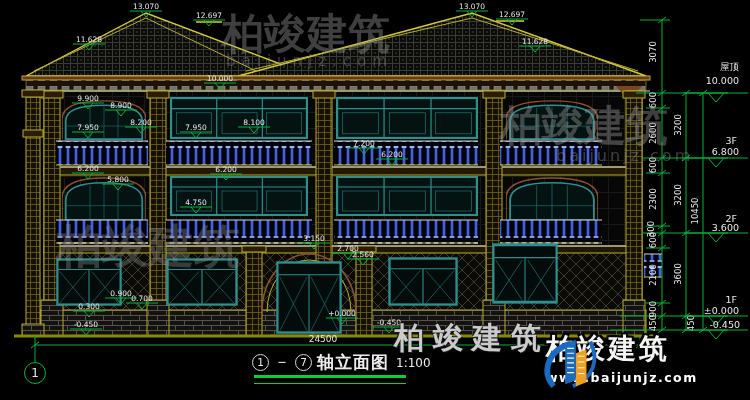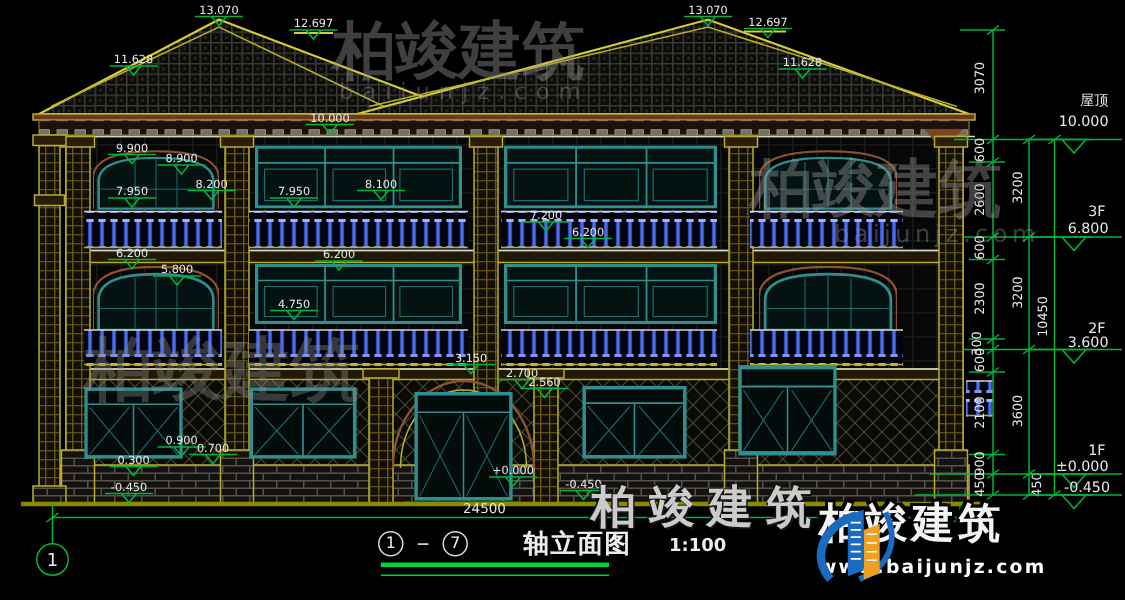--- a/index.html
+++ b/index.html
@@ -22,22 +22,22 @@
   .axt{font-size:12px;text-anchor:middle;}
   
   .wm{position:absolute;color:rgba(150,150,150,.42);font-weight:bold;pointer-events:none;white-space:nowrap;}
   .wm-sub{position:absolute;color:rgba(150,150,150,.40);font-weight:normal;letter-spacing:6px;pointer-events:none;white-space:nowrap;}
   .wm-white{position:absolute;color:rgba(235,235,235,.85);font-weight:bold;letter-spacing:9px;
             text-shadow:1px 1px 0 #151515,-1px -1px 0 #151515;pointer-events:none;white-space:nowrap;}
   
   #titleblock{position:absolute;left:252px;top:351px;display:flex;align-items:center;gap:5px;color:#ededed;}
   .axcirc{display:inline-block;width:15px;height:15px;border:1.5px solid #d8d8d8;border-radius:50%;
           font-size:10.5px;line-height:15px;text-align:center;}
-  .tname{font-size:17px;font-weight:bold;letter-spacing:1px;margin-left:32px;}
-  .tscale{font-size:12px;font-weight:bold;margin-left:20px;}
+  .tname{font-size:17px;font-weight:bold;letter-spacing:1px;}
+  .tscale{font-size:12px;font-weight:normal;margin-left:2px;}
   #title-underline{position:absolute;left:254px;top:375px;width:152px;height:5px;
           border-top:3px solid #00d23c;border-bottom:1.5px solid #00d23c;}
   
   #branding{position:absolute;left:542px;top:330px;display:flex;align-items:flex-start;}
   #brandtext{margin-left:4px;}
   #brandname{font-size:28px;font-weight:bold;letter-spacing:3px;color:#f4f4f4;
      text-shadow:2px 2px 0 #000,-2px -2px 0 #000,2px -2px 0 #000,-2px 2px 0 #000,0 2px 0 #000,0 -2px 0 #000;}
   #brandurl{font-size:12.5px;font-weight:bold;letter-spacing:1.5px;color:#fff;margin-top:2px;
      text-shadow:1px 1px 0 #000,-1px -1px 0 #000,1px -1px 0 #000,-1px 1px 0 #000;}
 </style>

